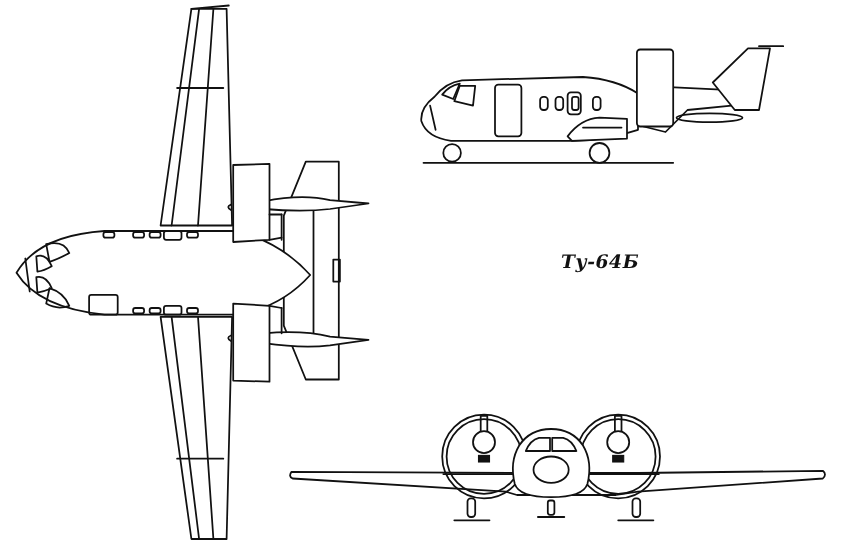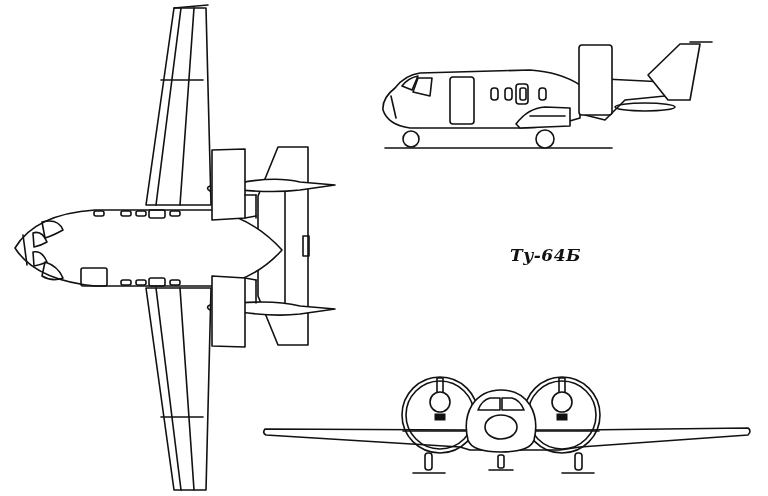--- a/index.html
+++ b/index.html
@@ -3,21 +3,21 @@
   <meta charset="utf-8">
   <style>
     html, body { margin: 0; padding: 0; background: #ffffff; }
     body { width: 768px; height: 496px; overflow: hidden; position: relative; }
     .canvas { position: absolute; left: 0; top: 0; width: 768px; height: 496px; }
     svg { position: absolute; left: 0; top: 0; }
     .ln { fill: none; stroke: #111; stroke-width: 1.6; stroke-linejoin: round; stroke-linecap: round; }
     .lnw { fill: #fff; stroke: #111; stroke-width: 1.6; stroke-linejoin: round; }
     .dk { fill: #111; stroke: #111; stroke-width: 1; }
     .label {
-      position: absolute; left: 510px; top: 245px;
+      position: absolute; left: 510px; top: 229px;
       font-family: "DejaVu Serif", serif; font-style: italic; font-weight: bold;
       font-size: 17px; color: #111; letter-spacing: 0.5px;
     }
   </style>
 </head>
 <body>
 
 <div class="canvas">
 
   <svg width="768" height="496">

